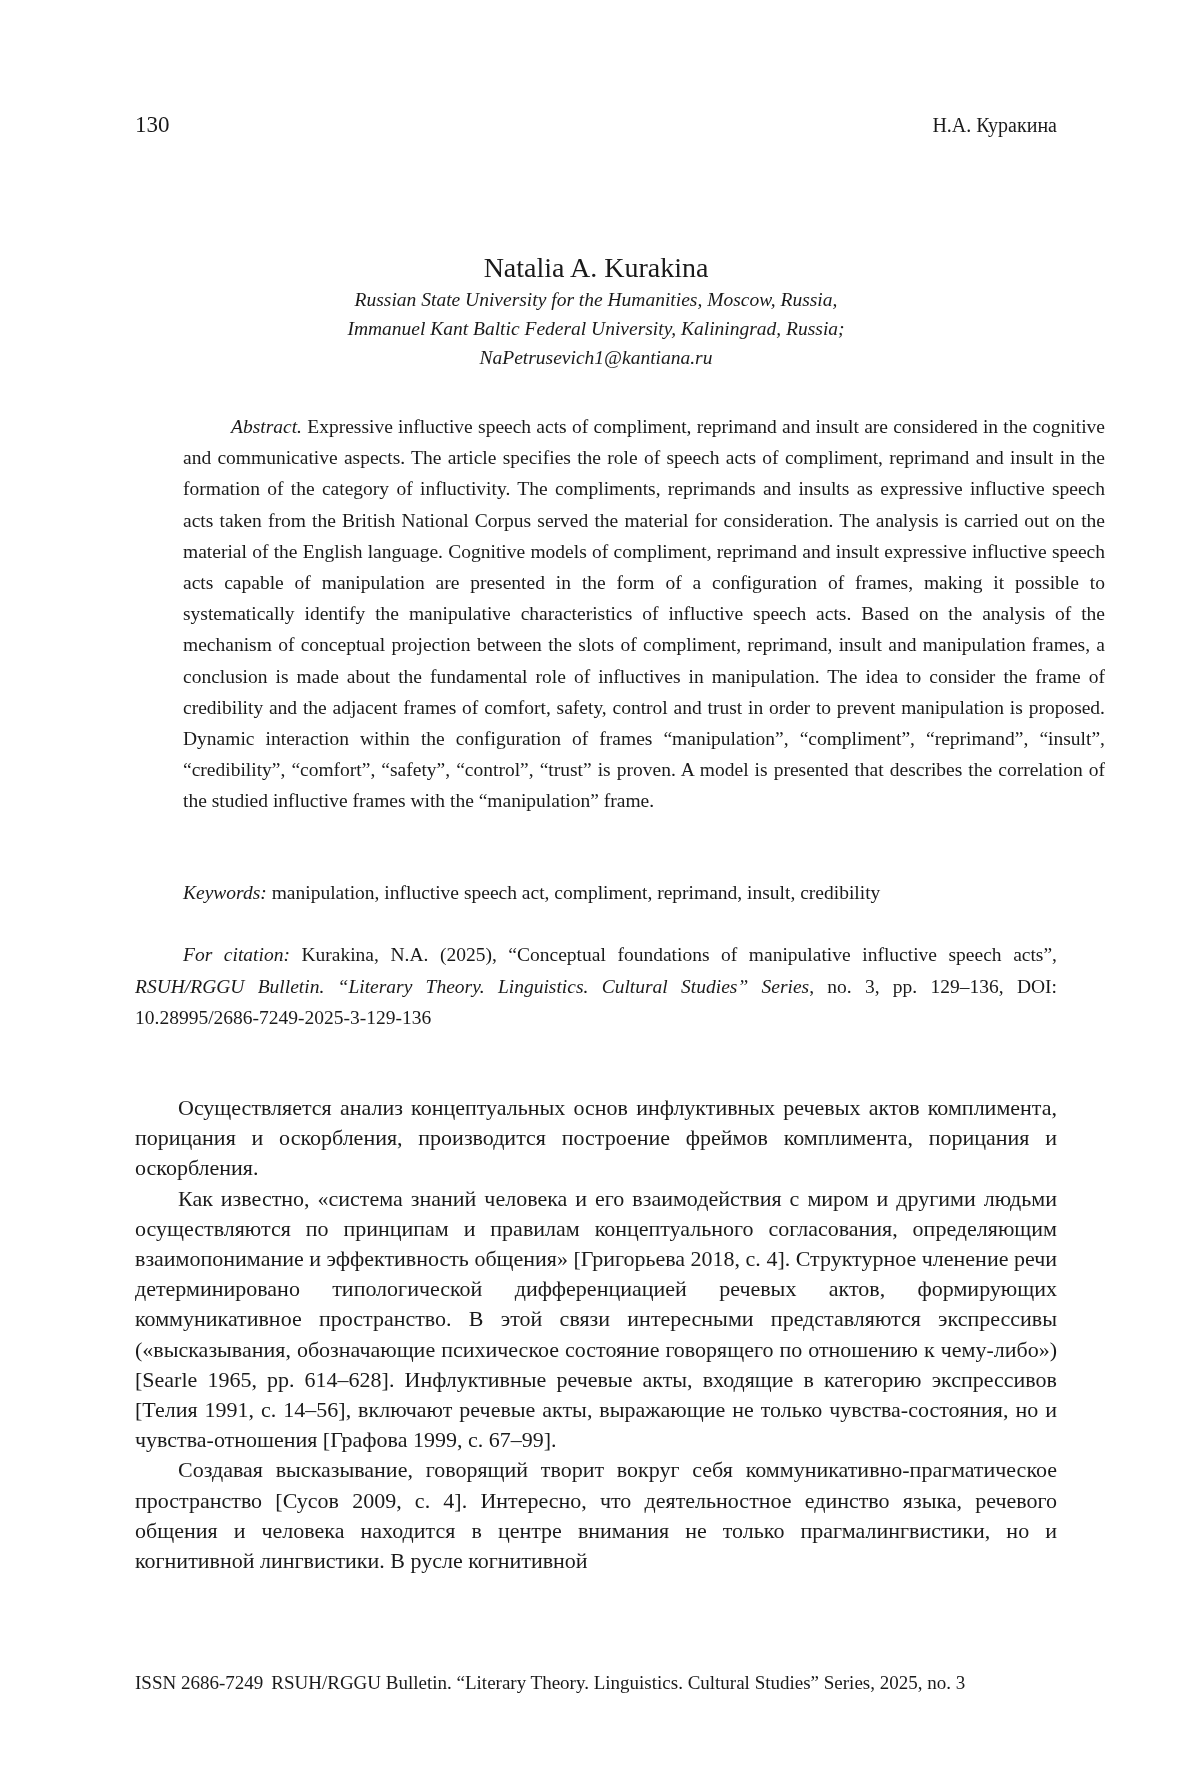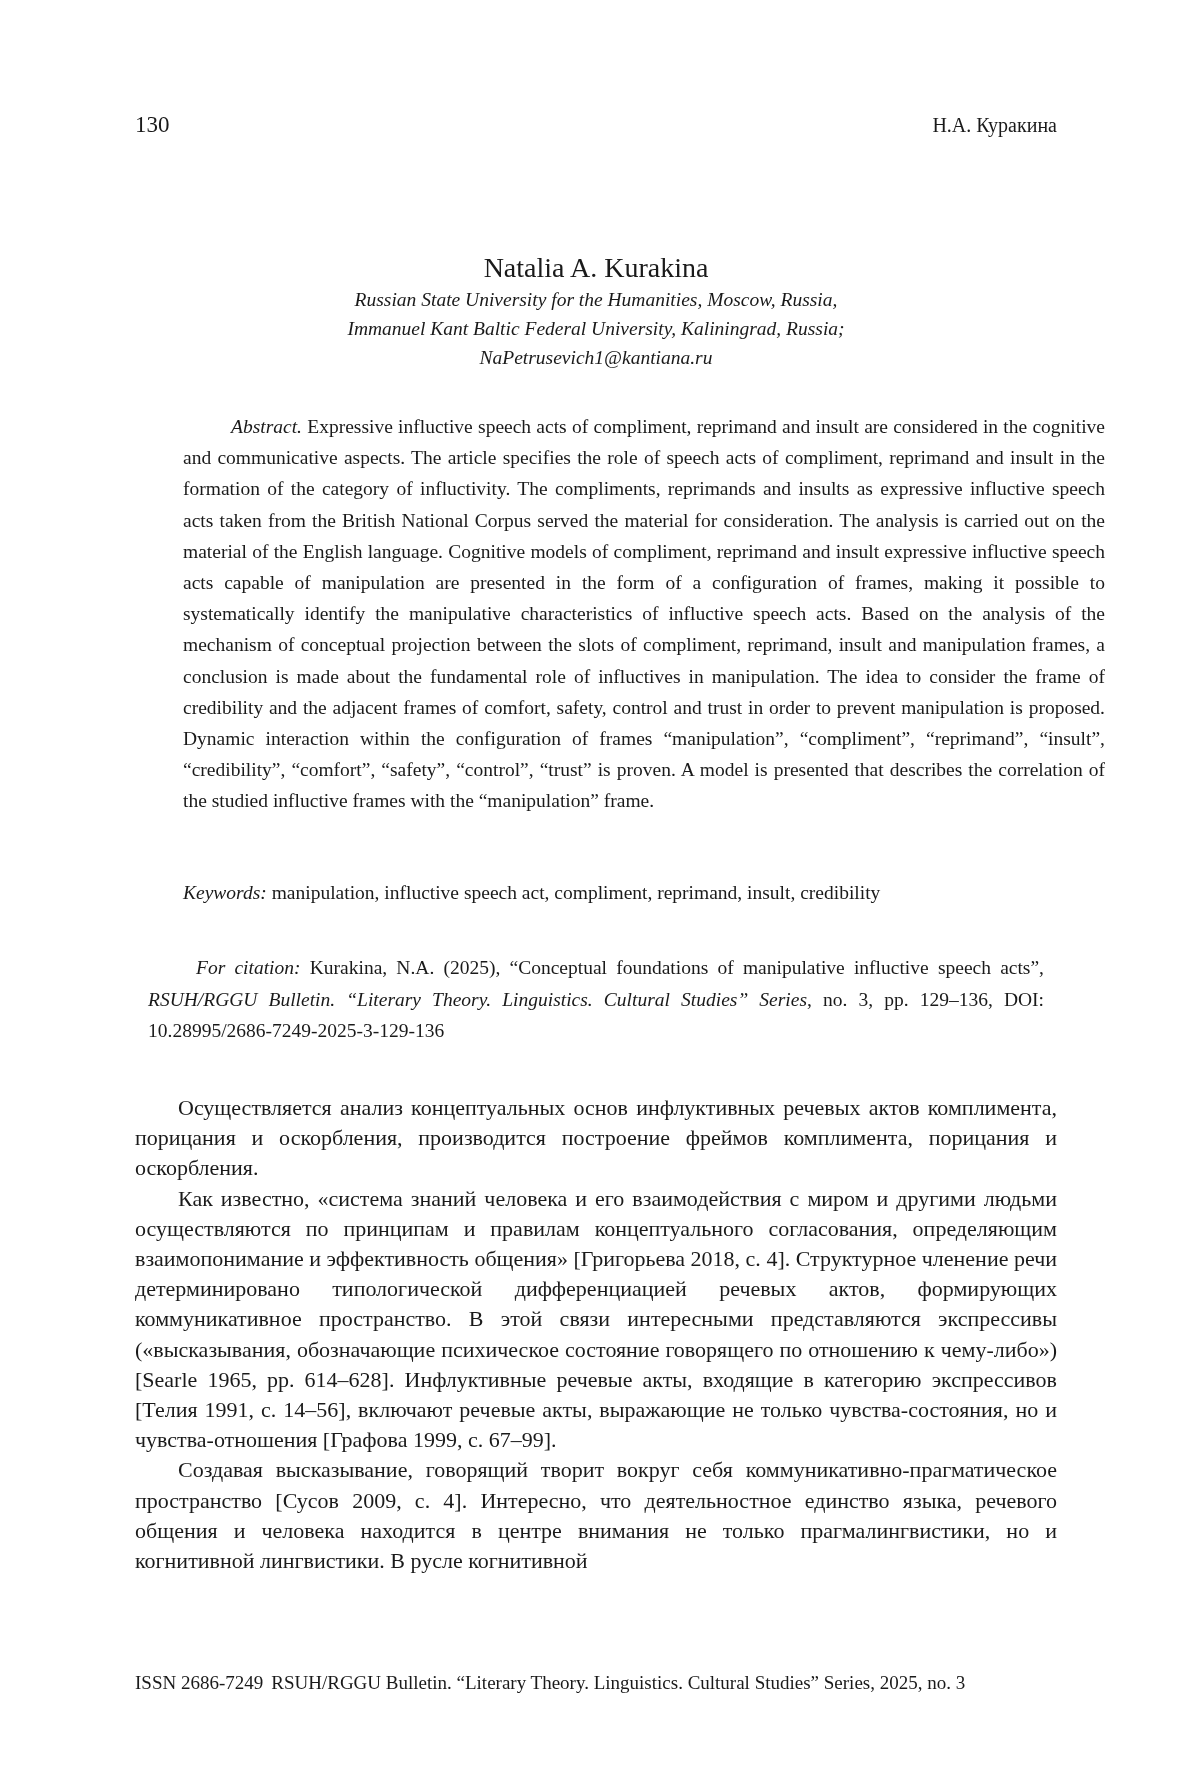--- a/index.html
+++ b/index.html
@@ -88,21 +88,21 @@
   .citation {
     position: absolute;
     top: 939px;
     left: 0;
     width: 922px;
     font-size: 19.5px;
     line-height: 31.5px;
     text-align: justify;
     text-indent: 48px;
   }
-  .citation p { margin: 13px; }
+  .citation p { margin: 0; }
 
   .body-text {
     position: absolute;
     top: 1093px;
     left: 0;
     width: 922px;
     font-size: 22px;
     line-height: 30.2px;
     text-align: justify;
   }

